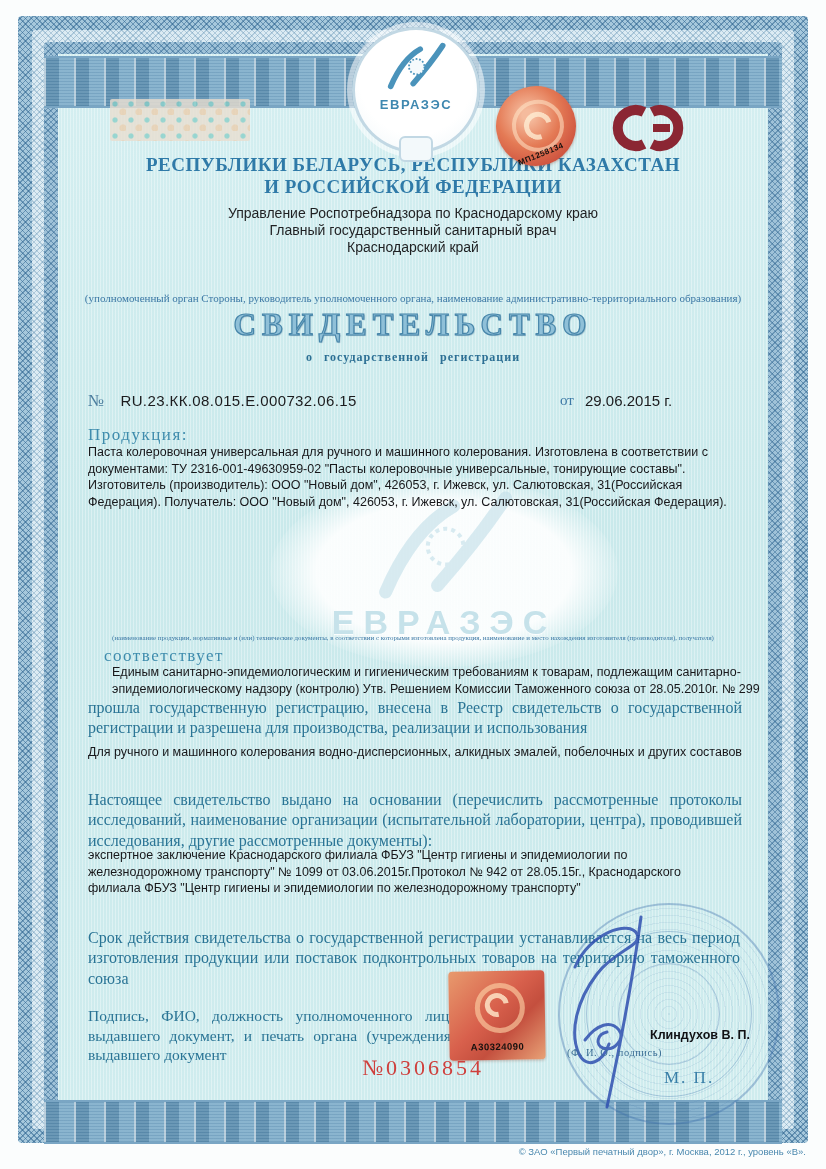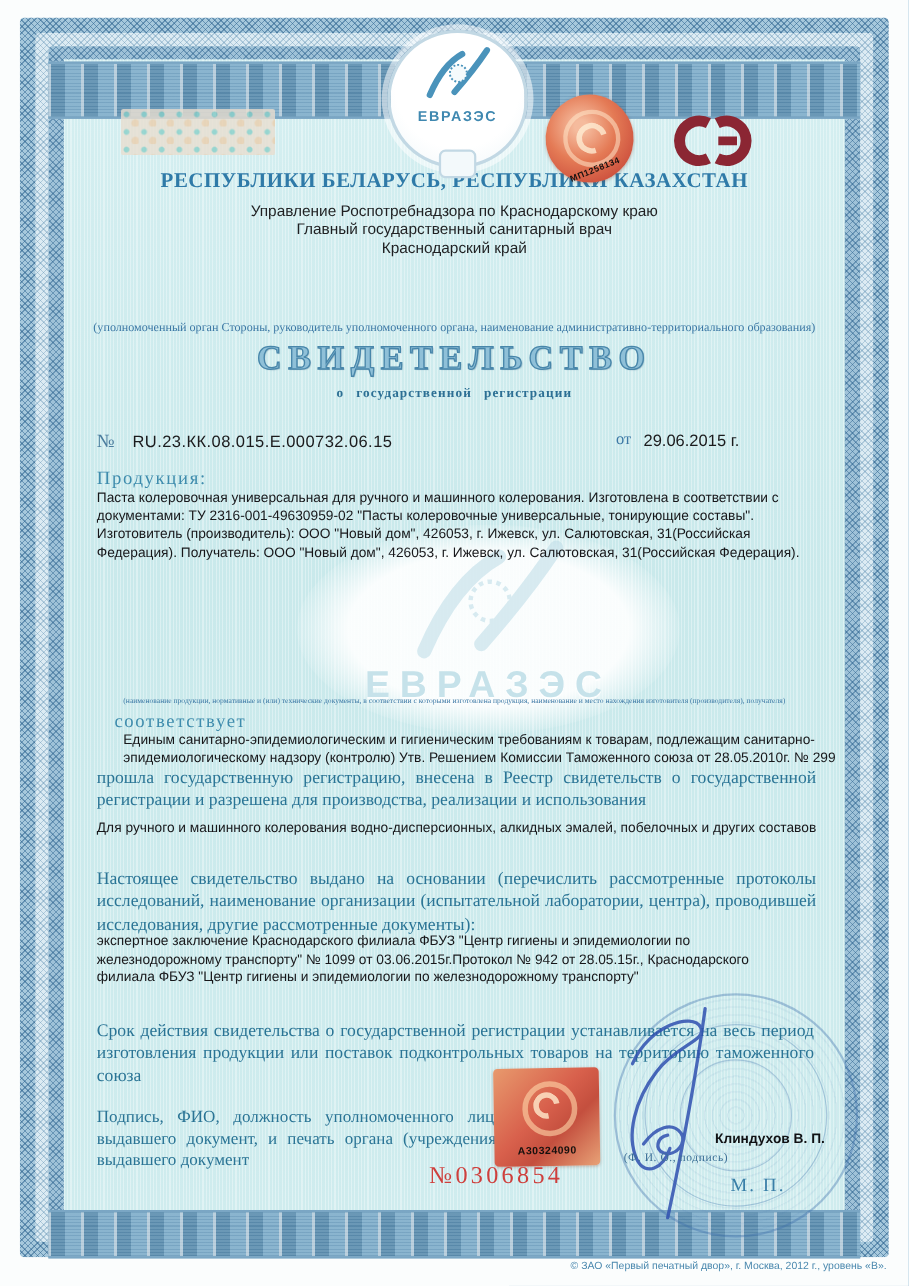--- a/index.html
+++ b/index.html
@@ -213,21 +213,21 @@
   .sig-caption{
     left:530px;top:1047px;font-family:"Liberation Serif", serif;
     font-size:10.5px;color:#3c6f96;z-index:8;letter-spacing:.5px;margin-left:37px;
   }
   .seal-label{
     left:664px;top:1068px;font-family:"Liberation Serif", serif;
     font-size:17px;color:#3a7fa8;letter-spacing:2px;z-index:8;
   }
   .serial{
     left:362px;top:1055px;font-family:"Liberation Serif", serif;
-    font-size:22px;color:#cf3f3c;letter-spacing:3px;z-index:8;margin-left:28px;
+    font-size:22px;color:#cf3f3c;letter-spacing:3px;z-index:8;
   }
   .copyright{
     right:20px;top:1146px;font-size:9.5px;color:#4a88ae;z-index:8;
   }
 </style>
 </head>
 <body>
 
 <div class="abs frame-a"></div>
 <div class="abs frame-b"></div>
@@ -254,20 +254,21 @@
 <div class="abs se-logo">
   <svg width="84" height="56" viewBox="0 0 84 56">
     <path d="M38 12 A18 18 0 1 0 38 44" fill="none" stroke="#8b2633" stroke-width="10"></path>
     <path d="M46 12 A18 18 0 1 1 46 44" fill="none" stroke="#8b2633" stroke-width="10"></path>
     <line x1="47" y1="28" x2="64" y2="28" stroke="#8b2633" stroke-width="8"></line>
   </svg>
 </div>
 
 <div class="abs header">
   <div class="h-line">РЕСПУБЛИКИ БЕЛАРУСЬ, РЕСПУБЛИКИ КАЗАХСТАН</div>
+  <div class="h-line">И РОССИЙСКОЙ ФЕДЕРАЦИИ</div>
   <div class="authority authority-first">Управление Роспотребнадзора по Краснодарскому краю</div>
   <div class="authority">Главный государственный санитарный врач</div>
   <div class="authority">Краснодарский край</div>
 </div>
 
 <div class="abs note-line note1">(уполномоченный орган Стороны, руководитель уполномоченного органа, наименование административно-территориального образования)</div>
 
 <div class="abs cert-title">СВИДЕТЕЛЬСТВО</div>
 <div class="abs cert-subtitle">о государственной регистрации</div>
 

